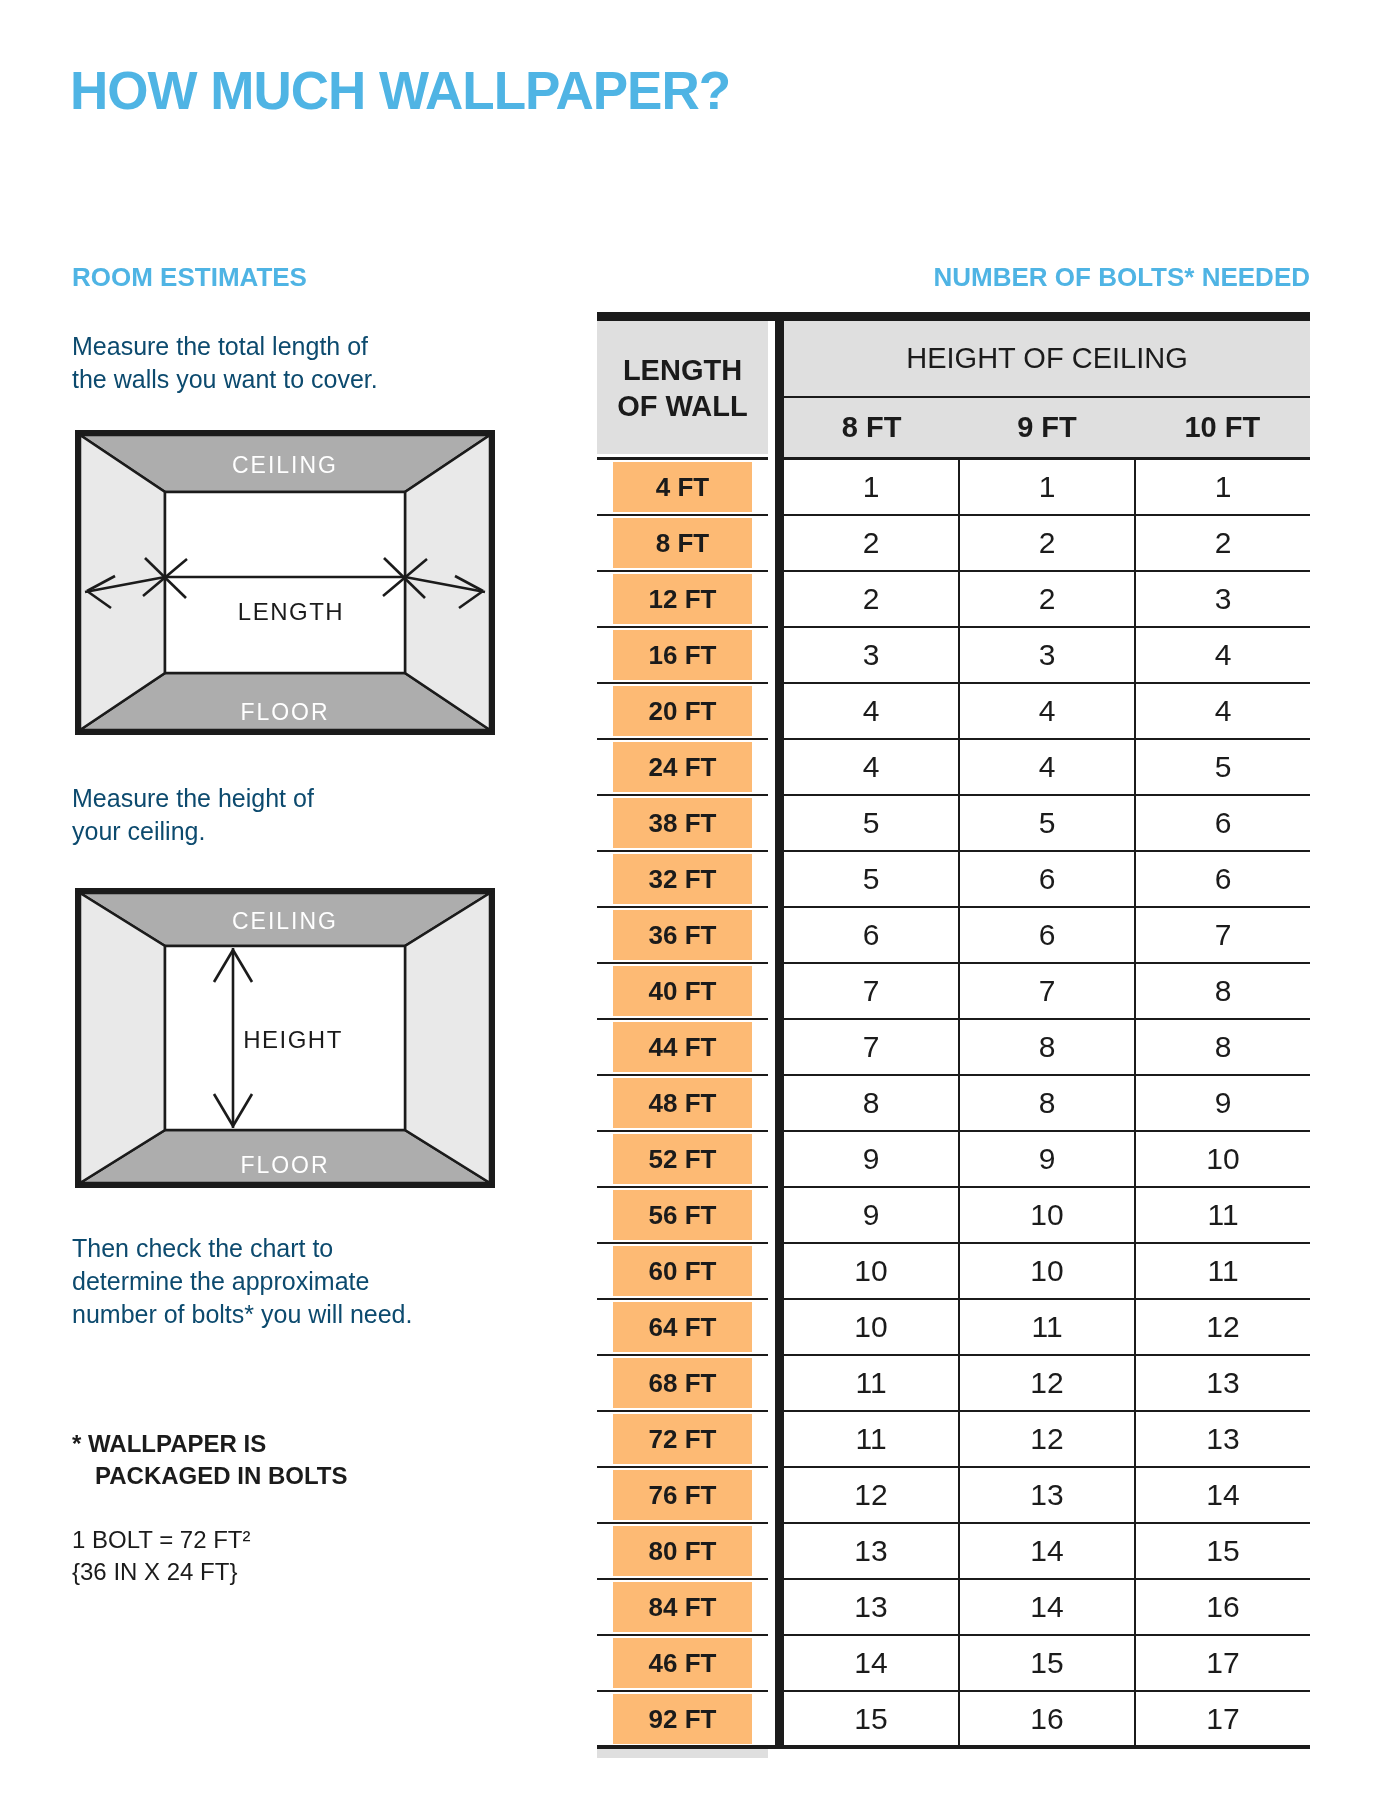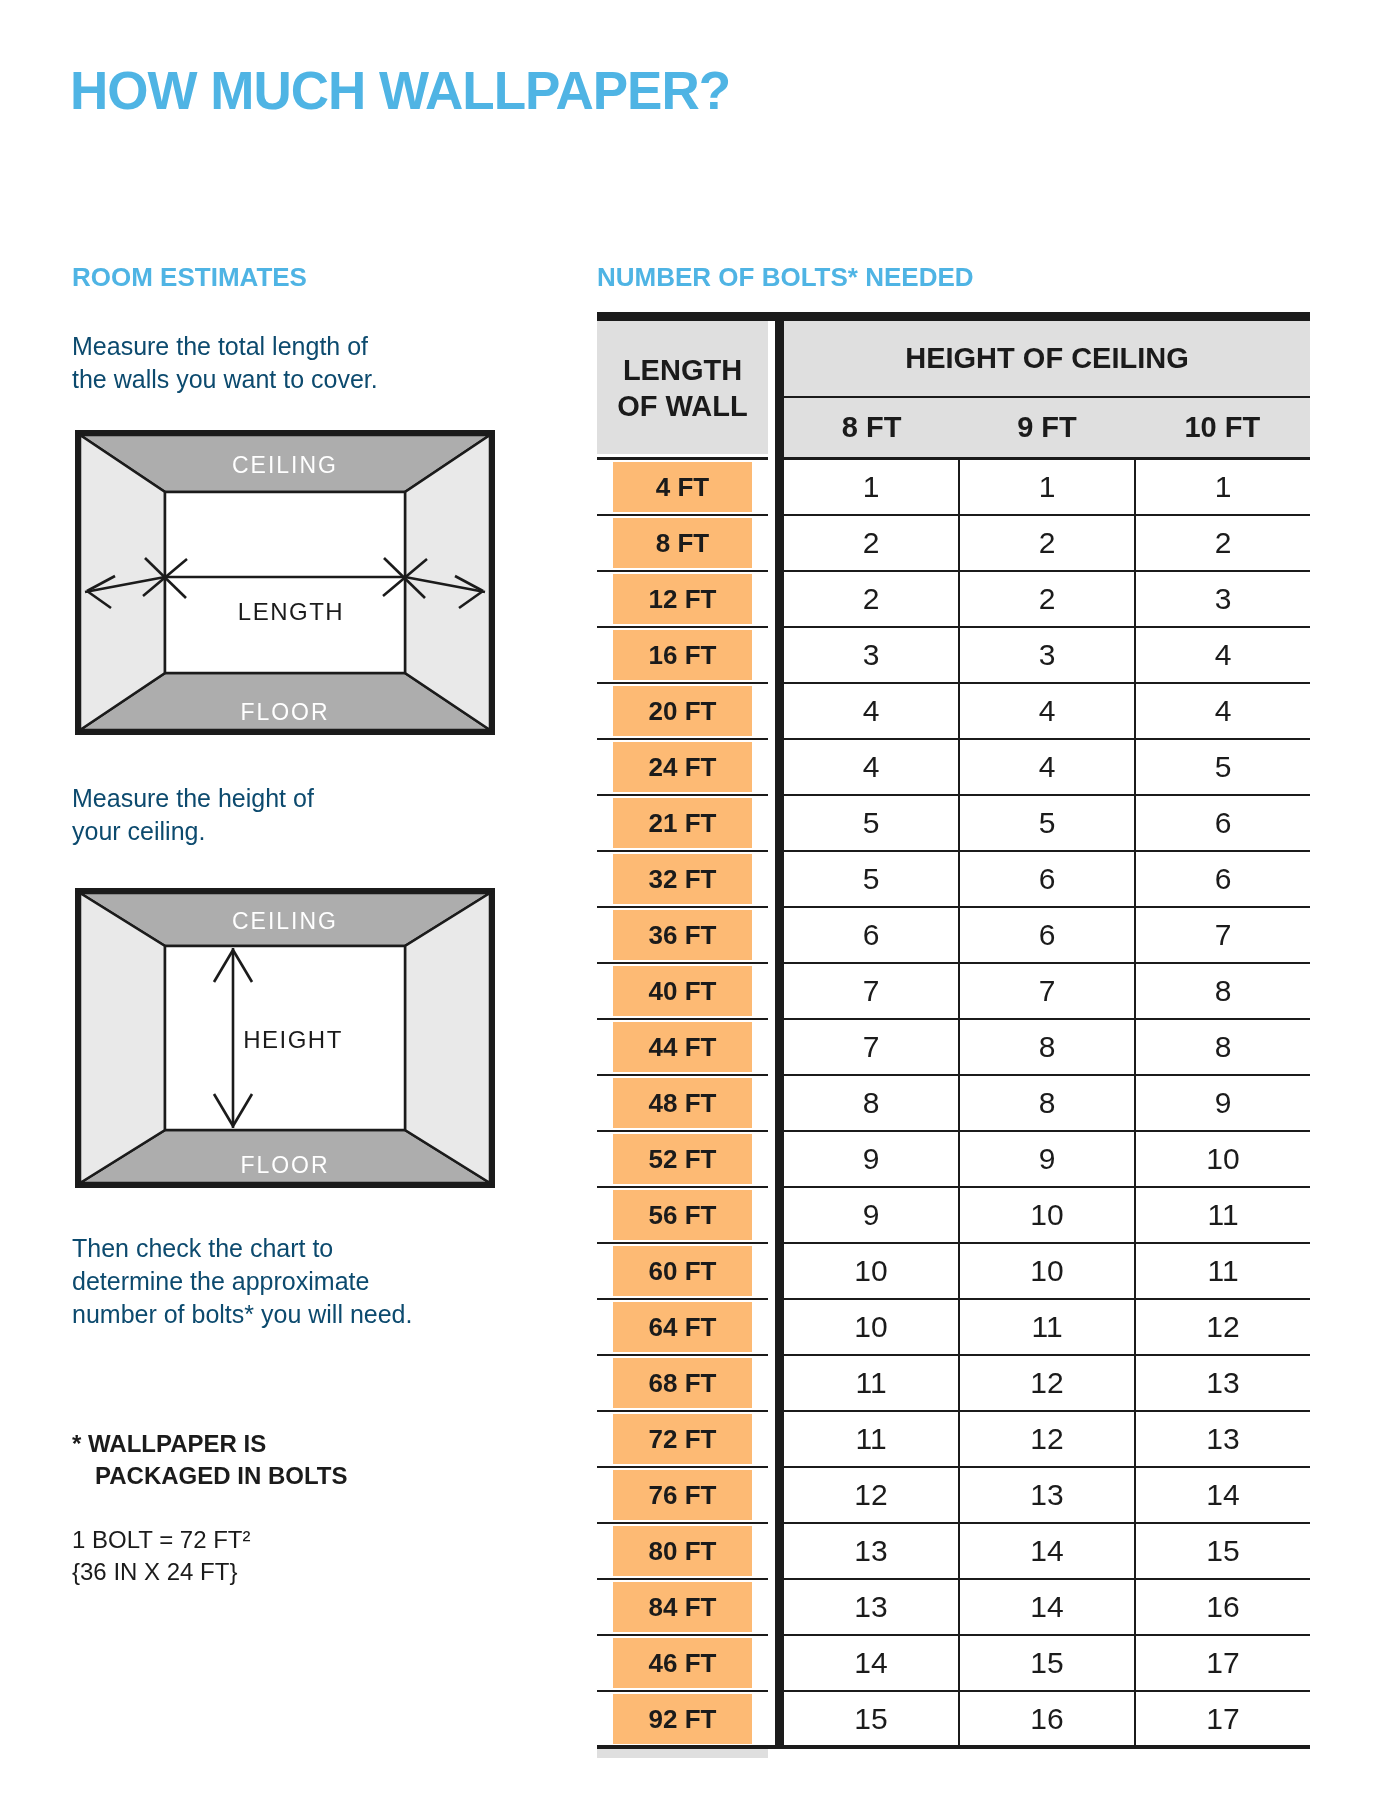--- a/index.html
+++ b/index.html
@@ -6,21 +6,21 @@
   html,body { background:#ffffff; }
   body { font-family:"Liberation Sans","DejaVu Sans",sans-serif; color:#1b1b1b; }
   .page { position:relative; width:1391px; height:1762px; background:#fff; overflow:hidden; }
 
   
   .page-title { position:absolute; left:70px; top:60px; font-size:53px; font-weight:bold;
                 color:#4fb4e4; letter-spacing:-1px; white-space:nowrap; }
   .section-heading { position:absolute; font-size:26px; font-weight:bold; color:#4fb4e4;
                      letter-spacing:0; white-space:nowrap; }
   .room-heading { left:72px; top:262px; }
-  .table-heading { left:597px; top:262px; width:713px; text-align:left; }
+  .table-heading { left:597px; top:262px; width:713px; text-align:right; }
   .body-par { position:absolute; left:72px; font-size:25px; line-height:33px; color:#0c4a6e; }
   .p1 { top:330px; }
   .p2 { top:782px; }
   .p3 { top:1232px; }
   .footnote { position:absolute; left:72px; top:1428px; font-size:24px; font-weight:bold; line-height:32px; }
   .footnote .indent { padding-left:23px; }
   .bolt-info { position:absolute; left:72px; top:1524px; font-size:24px; font-weight:normal; line-height:32px; }
 
   
   .diagram { position:absolute; left:75px; }
@@ -35,21 +35,21 @@
   .lbl-stub   { position:absolute; left:0; top:1437px; width:171px; height:9px; background:#dfdfdf; }
 
   .lbl-head { position:absolute; left:0; top:9px; width:171px; height:139px;
               background:#dfdfdf; background-clip:content-box; padding-bottom:3px;
               border-bottom:3px solid #1b1b1b;
               display:flex; flex-direction:column; align-items:center; justify-content:center;
               font-weight:bold; font-size:29px; line-height:36px; }
   .data-head { position:absolute; left:187px; top:9px; width:526px; }
   .hoc-row { height:77px; background:#dfdfdf; border-bottom:2px solid #1b1b1b;
              display:flex; align-items:center; justify-content:center;
-             font-weight:bold; font-size:29px; }
+             font-weight:normal; font-size:29px; }
   .ft-row { height:62px; background:#dfdfdf; border-bottom:3px solid #1b1b1b; display:flex; }
   .ft-cell { flex:1 1 0; display:flex; align-items:center; justify-content:center;
              font-weight:bold; font-size:29px; }
 
   .row-labels { position:absolute; left:0; top:148px; width:171px; }
   .lbl-cell { height:56px; background:#fdba74; background-clip:content-box; padding:2px 16px;
               border-bottom:2px solid #1b1b1b;
               display:flex; align-items:center; justify-content:center;
               font-weight:bold; font-size:26px; }
   .data-rows { position:absolute; left:187px; top:148px; width:526px; }
@@ -156,21 +156,21 @@
       </div>
     </div>
 
     <div class="row-labels">
         <div class="lbl-cell">4 FT</div>
         <div class="lbl-cell">8 FT</div>
         <div class="lbl-cell">12 FT</div>
         <div class="lbl-cell">16 FT</div>
         <div class="lbl-cell">20 FT</div>
         <div class="lbl-cell">24 FT</div>
-        <div class="lbl-cell">21 FT</div>
+        <div class="lbl-cell">38 FT</div>
         <div class="lbl-cell">32 FT</div>
         <div class="lbl-cell">36 FT</div>
         <div class="lbl-cell">40 FT</div>
         <div class="lbl-cell">44 FT</div>
         <div class="lbl-cell">48 FT</div>
         <div class="lbl-cell">52 FT</div>
         <div class="lbl-cell">56 FT</div>
         <div class="lbl-cell">60 FT</div>
         <div class="lbl-cell">64 FT</div>
         <div class="lbl-cell">68 FT</div>

